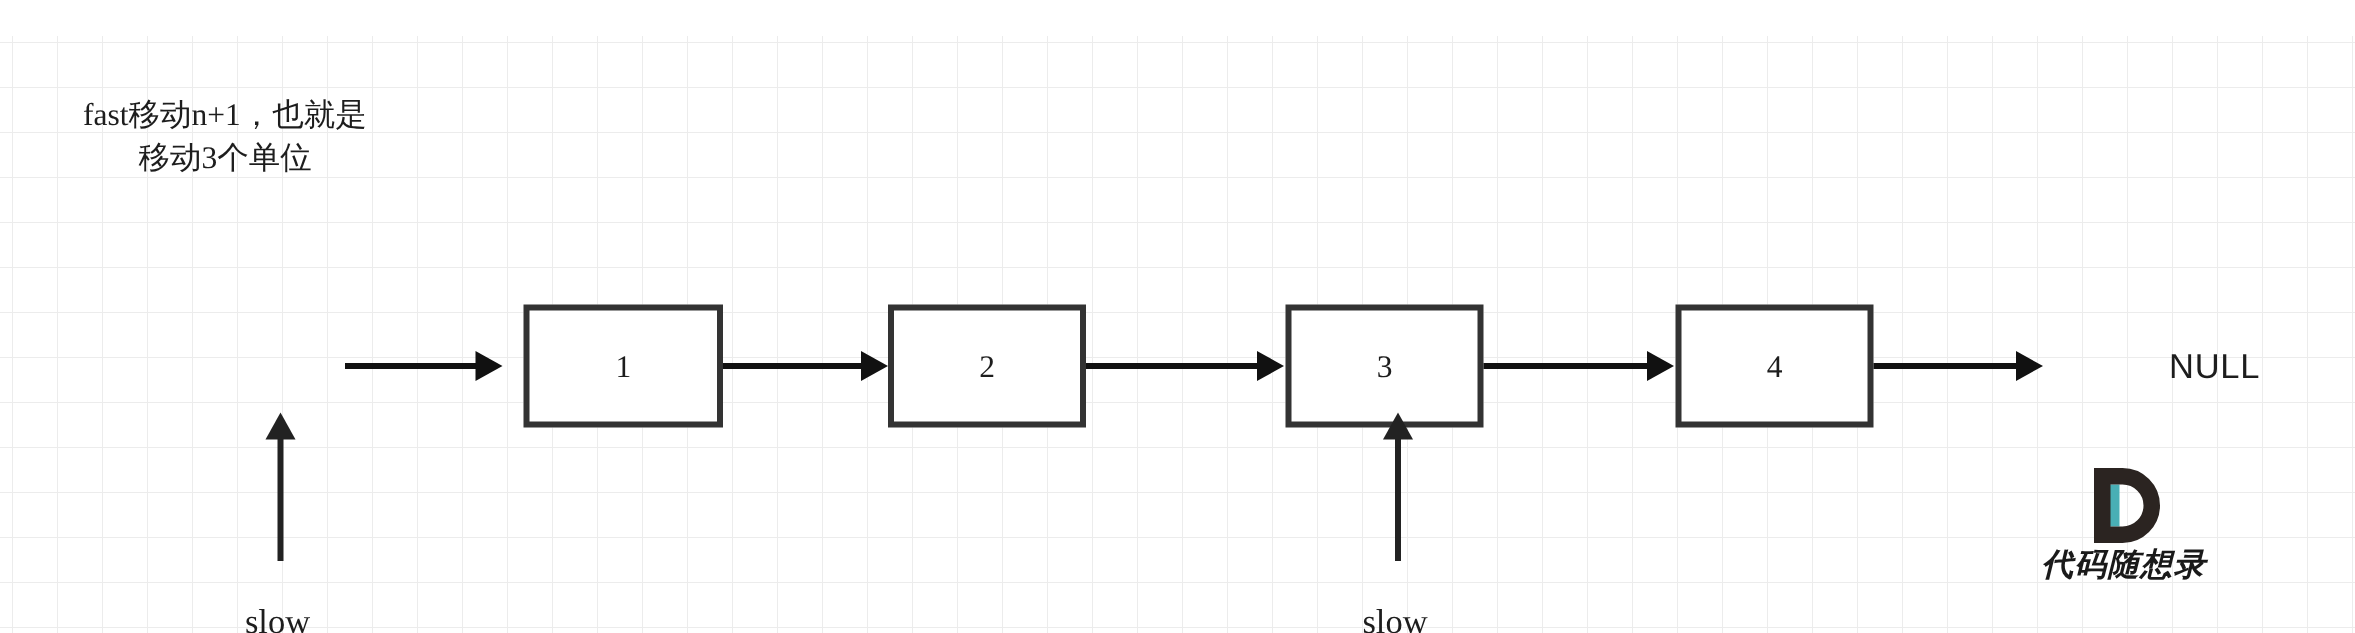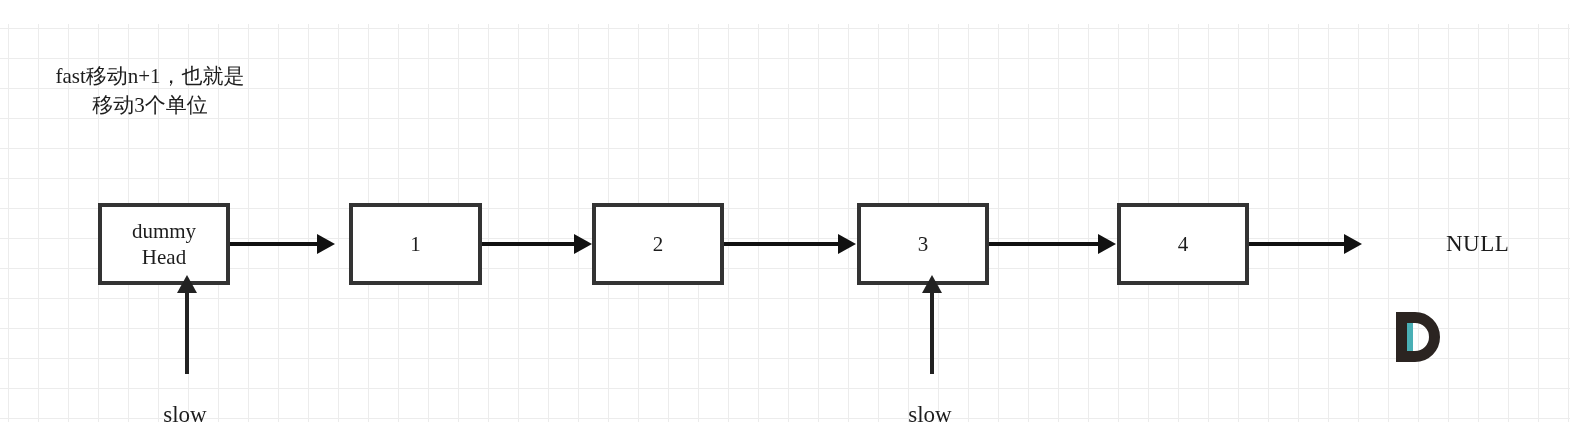--- a/index.html
+++ b/index.html
@@ -93,21 +93,21 @@
     color: #1d1d1d;
     font-size: 23px;
     font-family: "Liberation Serif", "DejaVu Serif", serif;
   }
 
   .null-label {
     position: absolute;
     color: #1d1d1d;
     font-size: 23px;
     letter-spacing: 0.5px;
-    font-family: Liberation Serif, serif;
+    font-family: Liberation Sans, sans-serif;
   }
 
   
   .logo {
     position: absolute;
     left: 1348px;
     top: 288px;
     width: 136px;
     height: 86px;
   }
@@ -153,22 +153,20 @@
   }
 </style>
 </head>
 <body>
 
 <div id="canvas">
 
   <div class="annotation">fast移动n+1，也就是
 移动3个单位</div>
 
-  <div class="node" style="left:98px;  top:179px; width:132px; height:82px;">dummy
-Head</div>
   <div class="node" style="left:349px; top:179px; width:133px; height:82px;">1</div>
   <div class="node" style="left:592px; top:179px; width:132px; height:82px;">2</div>
   <div class="node" style="left:857px; top:179px; width:132px; height:82px;">3</div>
   <div class="node" style="left:1117px;top:179px; width:132px; height:82px;">4</div>
 
   <div class="h-arrow" style="left:230px;  top:218px; width:88px;"></div>
   <div class="h-arrow" style="left:482px;  top:218px; width:93px;"></div>
   <div class="h-arrow" style="left:724px;  top:218px; width:115px;"></div>
   <div class="h-arrow" style="left:989px;  top:218px; width:110px;"></div>
   <div class="h-arrow" style="left:1249px; top:218px; width:96px;"></div>
@@ -179,15 +177,16 @@
   <div class="pointer-label" style="left:135px; top:378px; width:100px;">slow</div>
 
   <div class="v-arrow" style="left:930px; top:268px; height:82px;"></div>
   <div class="pointer-label" style="left:880px; top:378px; width:100px;">slow</div>
 
   <div class="logo">
     <div class="logo-mark">
       <div class="logo-teal"></div>
       <div class="logo-d"></div>
     </div>
+    <div class="logo-text">代码随想录</div>
   </div>
 
 </div>
 
 </body></html>

